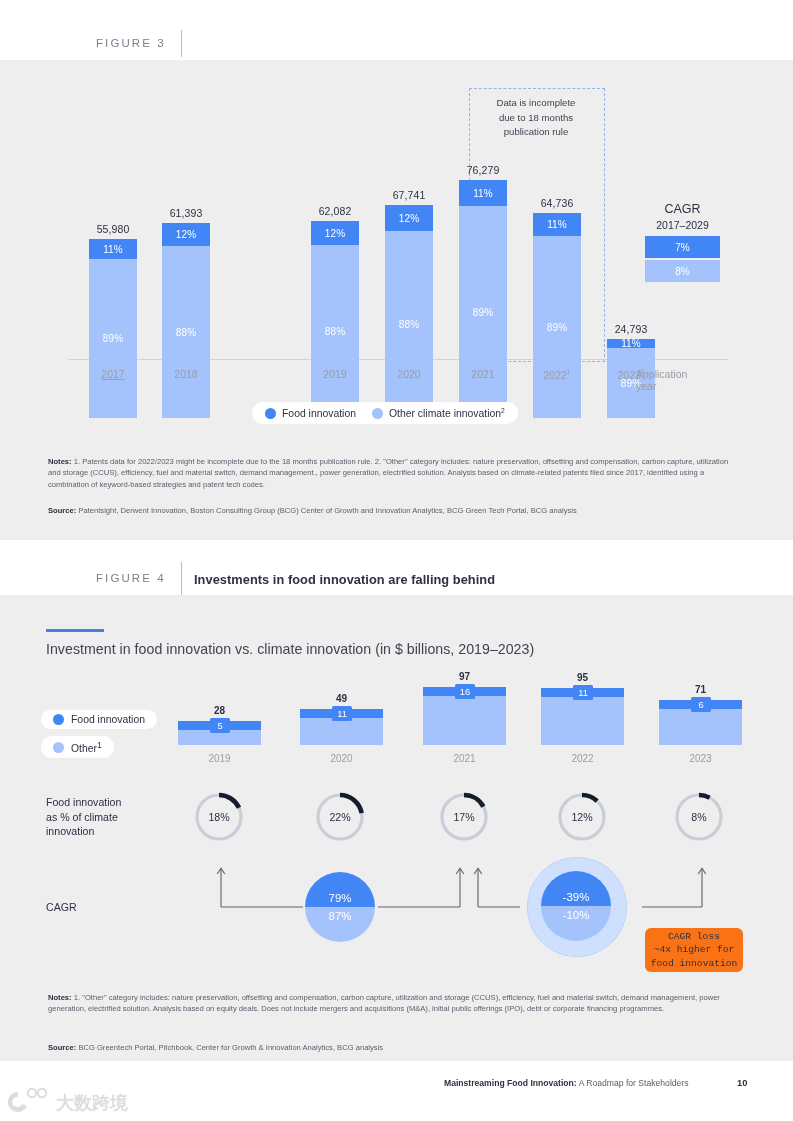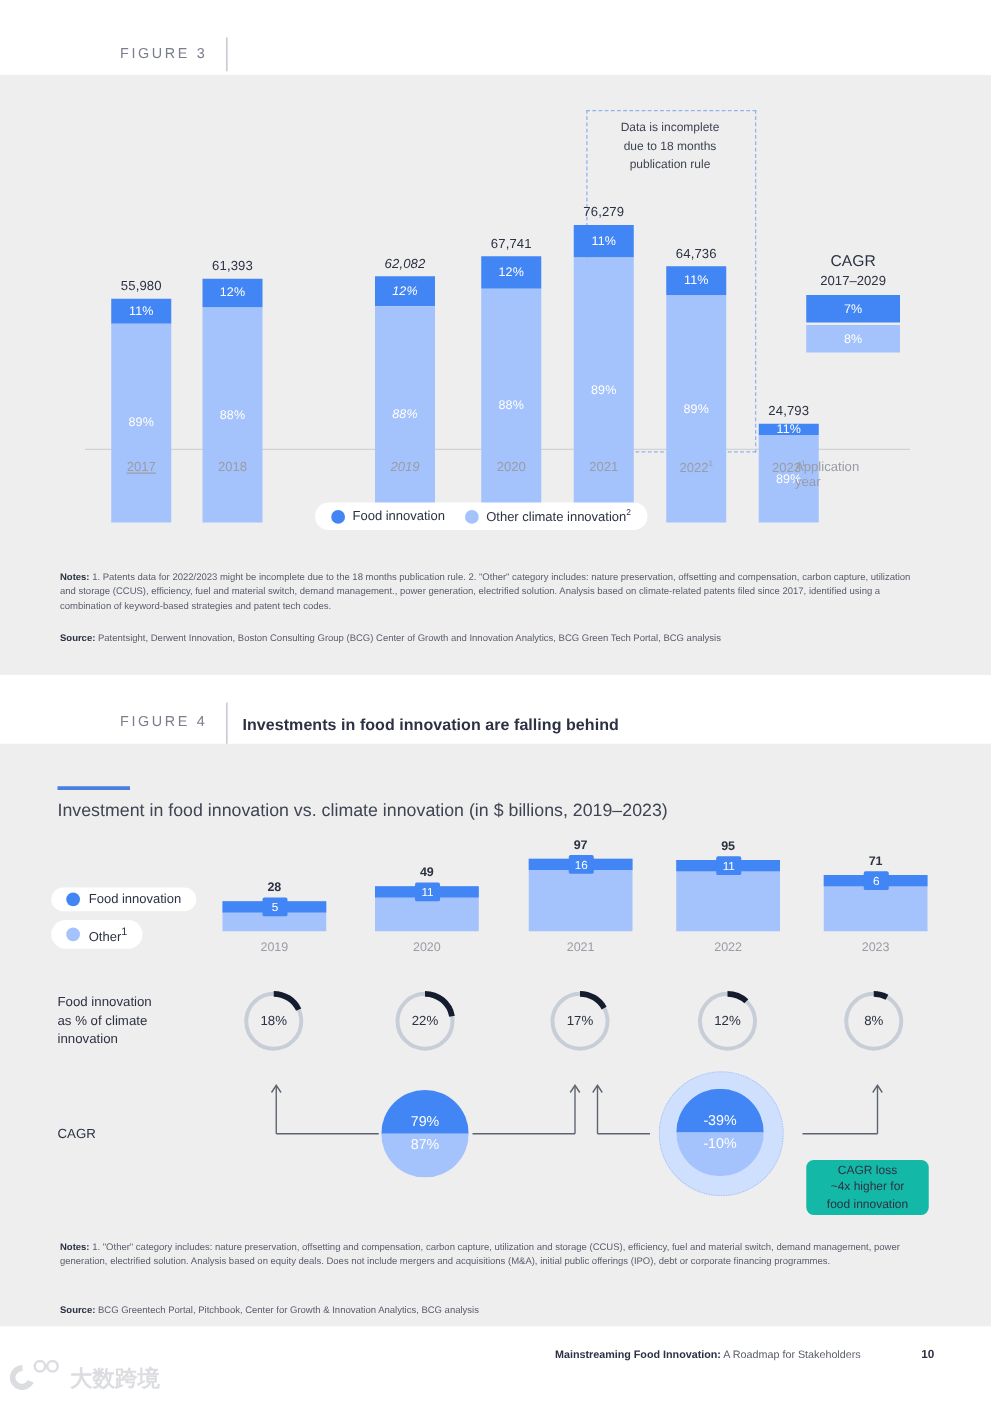--- a/index.html
+++ b/index.html
@@ -119,23 +119,23 @@
   .cagr-circle .half{
     position:absolute;left:0;width:100%;height:50%;
     display:flex;align-items:center;justify-content:center;
     color:#ffffff;
   }
   .cagr-circle .half.top{top:0;background:#4285f4;align-items:flex-end;padding-bottom:3px;box-sizing:border-box;}
   .cagr-circle .half.bot{bottom:0;background:#a4c2fb;align-items:flex-start;padding-top:3px;box-sizing:border-box;}
   .halo{position:absolute;border-radius:50%;background:#cfe0ff;border:1.2px dotted #a9c4f5;}
 
   .callout{
-    position:absolute;background:#14b8a6;border-radius:6px;
+    position:absolute;background:#f97316;border-radius:6px;
     display:flex;align-items:center;justify-content:center;text-align:center;
-    font-size:9.6px;line-height:13.2px;color:#2c3143;
+    font-size:9.6px;line-height:13.2px;color:#2c3143;font-family:Liberation Mono, monospace;
   }
 
   
   .footer-txt{position:absolute;font-size:8.6px;color:#5a5e6b;}
   .footer-txt b{color:#2c3143;font-weight:700;}
   .footer-page{position:absolute;font-size:9.4px;font-weight:700;color:#2c3143;}
   .watermark{position:absolute;opacity:.5;}
 </style>
 </head>
 <body>
@@ -174,21 +174,21 @@
         <div class="bar-group" style="left: 162px; top: 0px; width: 48px; height: 329px;">
           <div class="bar-total" style="top: 147px;">61,393</div>
           <div class="seg dark" style="top: 163px; height: 23px;">
             <span>12%</span>
           </div>
           <div class="seg light" style="top: 186px; height: 172px; align-items: center;">
             <span>88%</span>
           </div>
           <div class="x-label" style="top: 308px;">2018</div>
         </div>
-        <div class="bar-group" style="left: 300px; top: 0px; width: 48px; height: 329px; font-style: italic;">
+        <div class="bar-group" style="left: 311px; top: 0px; width: 48px; height: 329px;">
           <div class="bar-total" style="top: 145px;">62,082</div>
           <div class="seg dark" style="top: 161px; height: 24px;">
             <span>12%</span>
           </div>
           <div class="seg light" style="top: 185px; height: 173px; align-items: center;">
             <span>88%</span>
           </div>
           <div class="x-label" style="top: 308px;">2019</div>
         </div>
         <div class="bar-group" style="left: 385px; top: 0px; width: 48px; height: 329px;">

